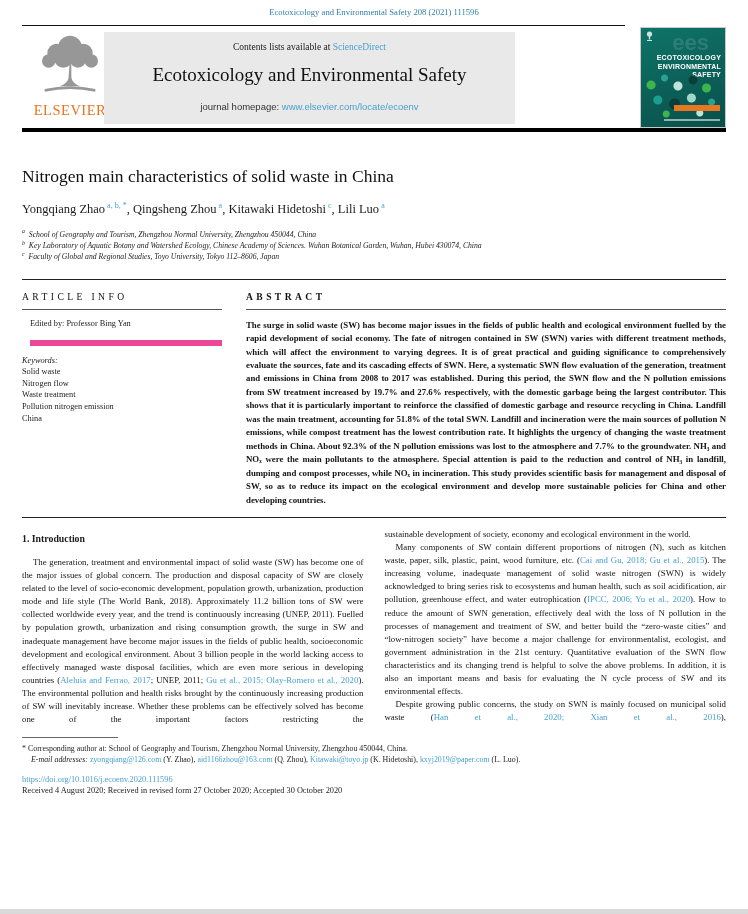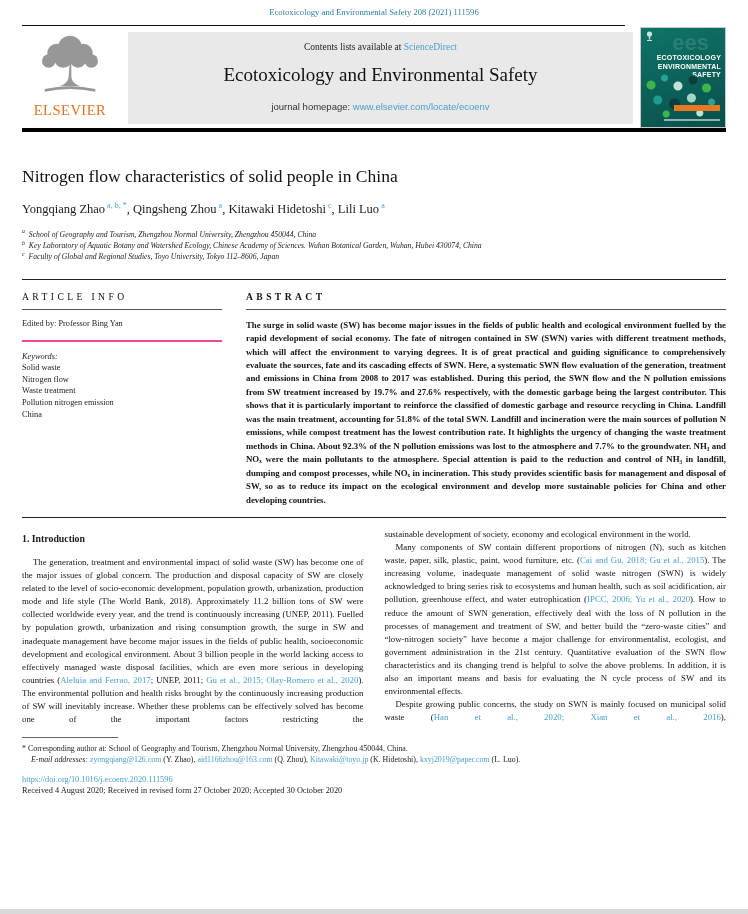--- a/index.html
+++ b/index.html
@@ -20,21 +20,21 @@
   .it{font-style:italic;}
 
   
   .top-citation{padding-top:7px;text-align:center;font-size:8.6px;color:var(--cite);}
 
   
   .header-row{position:relative;margin-top:8px;height:103px;}
   .header-rule{position:absolute;top:0;left:0;width:603px;border-top:1.5px solid #121212;}
   .logo{position:absolute;left:2px;top:8px;width:92px;text-align:center;}
   .wordmark{font-size:14.5px;color:var(--orange);letter-spacing:0.5px;margin-top:1px;}
-  .header-box{position:absolute;left:106px;top:7px;width:505px;height:92px;background:#e9e9e9;text-align:center;}
+  .header-box{position:absolute;left:82px;top:7px;width:411px;height:92px;background:#e9e9e9;text-align:center;}
   .contents-line{font-size:9.5px;margin-top:10px;color:#222;}
   .journal-title{font-size:19px;margin-top:12px;color:#111;}
   .homepage-line{font-size:9.5px;margin-top:15px;font-family:"Liberation Sans",sans-serif;color:#333;}
   .thick-bar{height:4px;background:#000;margin-top:0px;}
 
   
   .cover{position:absolute;right:0;top:2px;width:86px;height:101px;background:linear-gradient(160deg,#0e7468,#094f4a);overflow:hidden;border:1px solid #c9c9c9;}
   .cover-ees{position:absolute;top:2px;right:16px;font-family:"Liberation Sans",sans-serif;font-size:22px;font-weight:bold;color:rgba(255,255,255,0.13);}
   .cover-tree{position:absolute;top:3px;left:4px;opacity:.8;}
   .cover-title{position:absolute;top:26px;right:4px;text-align:right;color:#fff;font-family:"Liberation Sans",sans-serif;font-size:7px;font-weight:bold;line-height:8.6px;letter-spacing:.2px;}
@@ -61,21 +61,21 @@
   .author-sup{font-size:8px;color:var(--link);margin-left:2px;vertical-align:super;line-height:0;}
   .affiliations{margin-top:12px;font-size:7.7px;font-style:italic;line-height:11.2px;color:#222;}
   .aff-sup{font-size:5.8px;vertical-align:super;line-height:0;margin-right:2px;}
   .block-rule{border-top:1.2px solid #222;margin-top:16px;}
 
   
   .info-abstract{display:flex;padding-top:11px;border-bottom:1.2px solid #222;padding-bottom:10px;}
   .info-col{width:200px;flex:none;margin-right:24px;}
   .abstract-col{flex:1;font-weight:bold;}
   .col-heading{font-size:9.6px;letter-spacing:3.4px;color:#111;padding-bottom:7px;border-bottom:1px solid #555;}
-  .edited{font-size:8.3px;padding:9px 0 12px;border-bottom:2px solid #ec4899;}
+  .edited{font-size:8.3px;padding:9px 0 12px;border-bottom:6px solid #ec4899;margin-left:8px;}
   .keywords{font-size:8.3px;padding-top:9px;line-height:11.6px;}
   .kw-label{font-style:italic;}
   .abstract-text{font-size:8.8px;line-height:13.45px;text-align:justify;padding-top:9px;color:#141414;}
 
   
   .intro{display:flex;gap:21px;margin-top:10px;}
   .intro-col{flex:1;min-width:0;}
   .intro-heading{font-size:9.8px;font-weight:bold;margin:5px 0 12px;}
   .para{font-size:8.8px;line-height:13.1px;text-align:justify;color:#141414;}
   .para.indent{text-indent:11px;}
@@ -142,21 +142,21 @@
         <div>SAFETY</div>
       </div>
       <div class="cover-pattern"></div>
       <div class="cover-orange"></div>
       <div class="cover-caption"></div>
     </div>
   </div>
 
   <div class="thick-bar"></div>
 
-  <div class="article-title">Nitrogen flow characteristics of solid people in China</div>
+  <div class="article-title">Nitrogen main characteristics of solid waste in China</div>
 
   <div class="authors-line"><span>Yongqiang Zhao</span><sup class="author-sup">a, b, *</sup>, <span>Qingsheng Zhou</span><sup class="author-sup">a</sup>, <span>Kitawaki Hidetoshi</span><sup class="author-sup">c</sup>, <span>Lili Luo</span><sup class="author-sup">a</sup></div>
 
   <div class="affiliations">
       <div><sup class="aff-sup">a</sup> School of Geography and Tourism, Zhengzhou Normal University, Zhengzhou 450044, China</div>
       <div><sup class="aff-sup">b</sup> Key Laboratory of Aquatic Botany and Watershed Ecology, Chinese Academy of Sciences. Wuhan Botanical Garden, Wuhan, Hubei 430074, China</div>
       <div><sup class="aff-sup">c</sup> Faculty of Global and Regional Studies, Toyo University, Tokyo 112–8606, Japan</div>
     </div>
 
   <div class="block-rule"></div>

